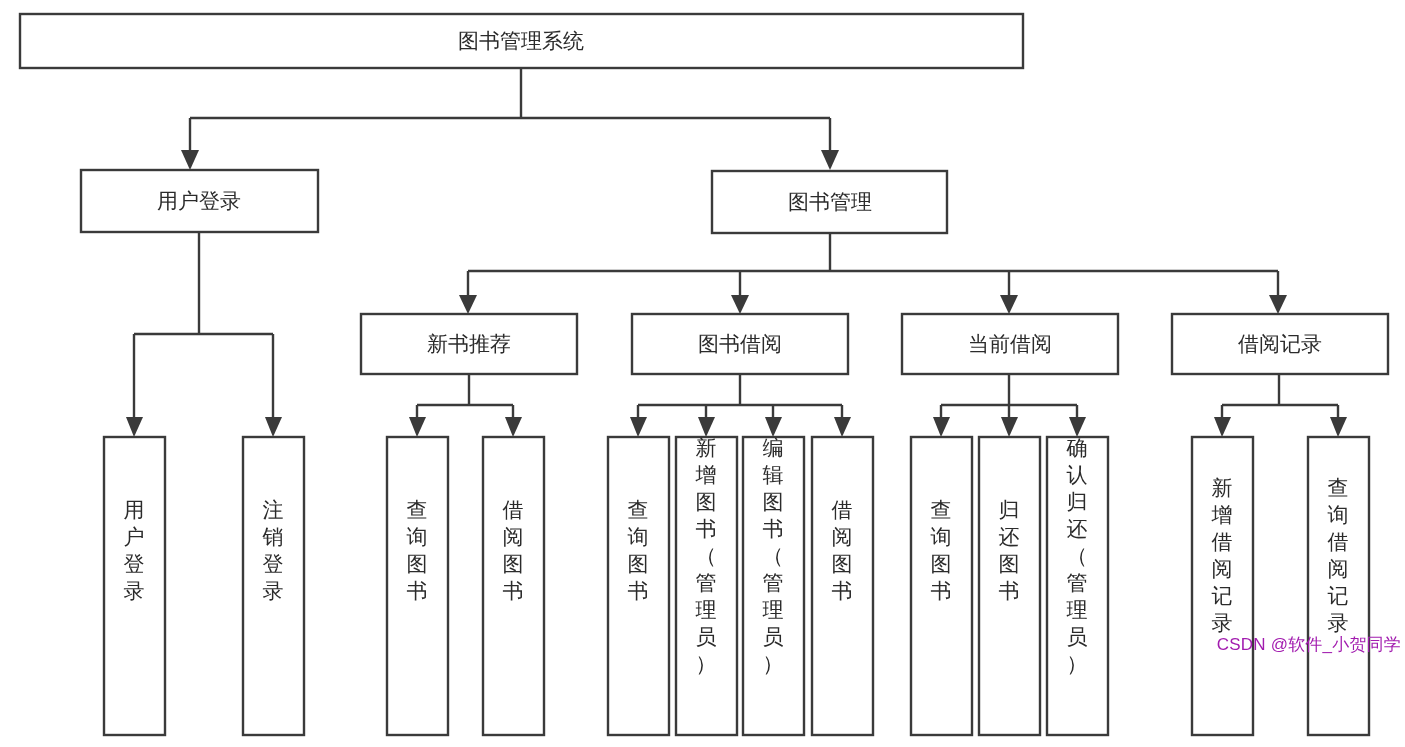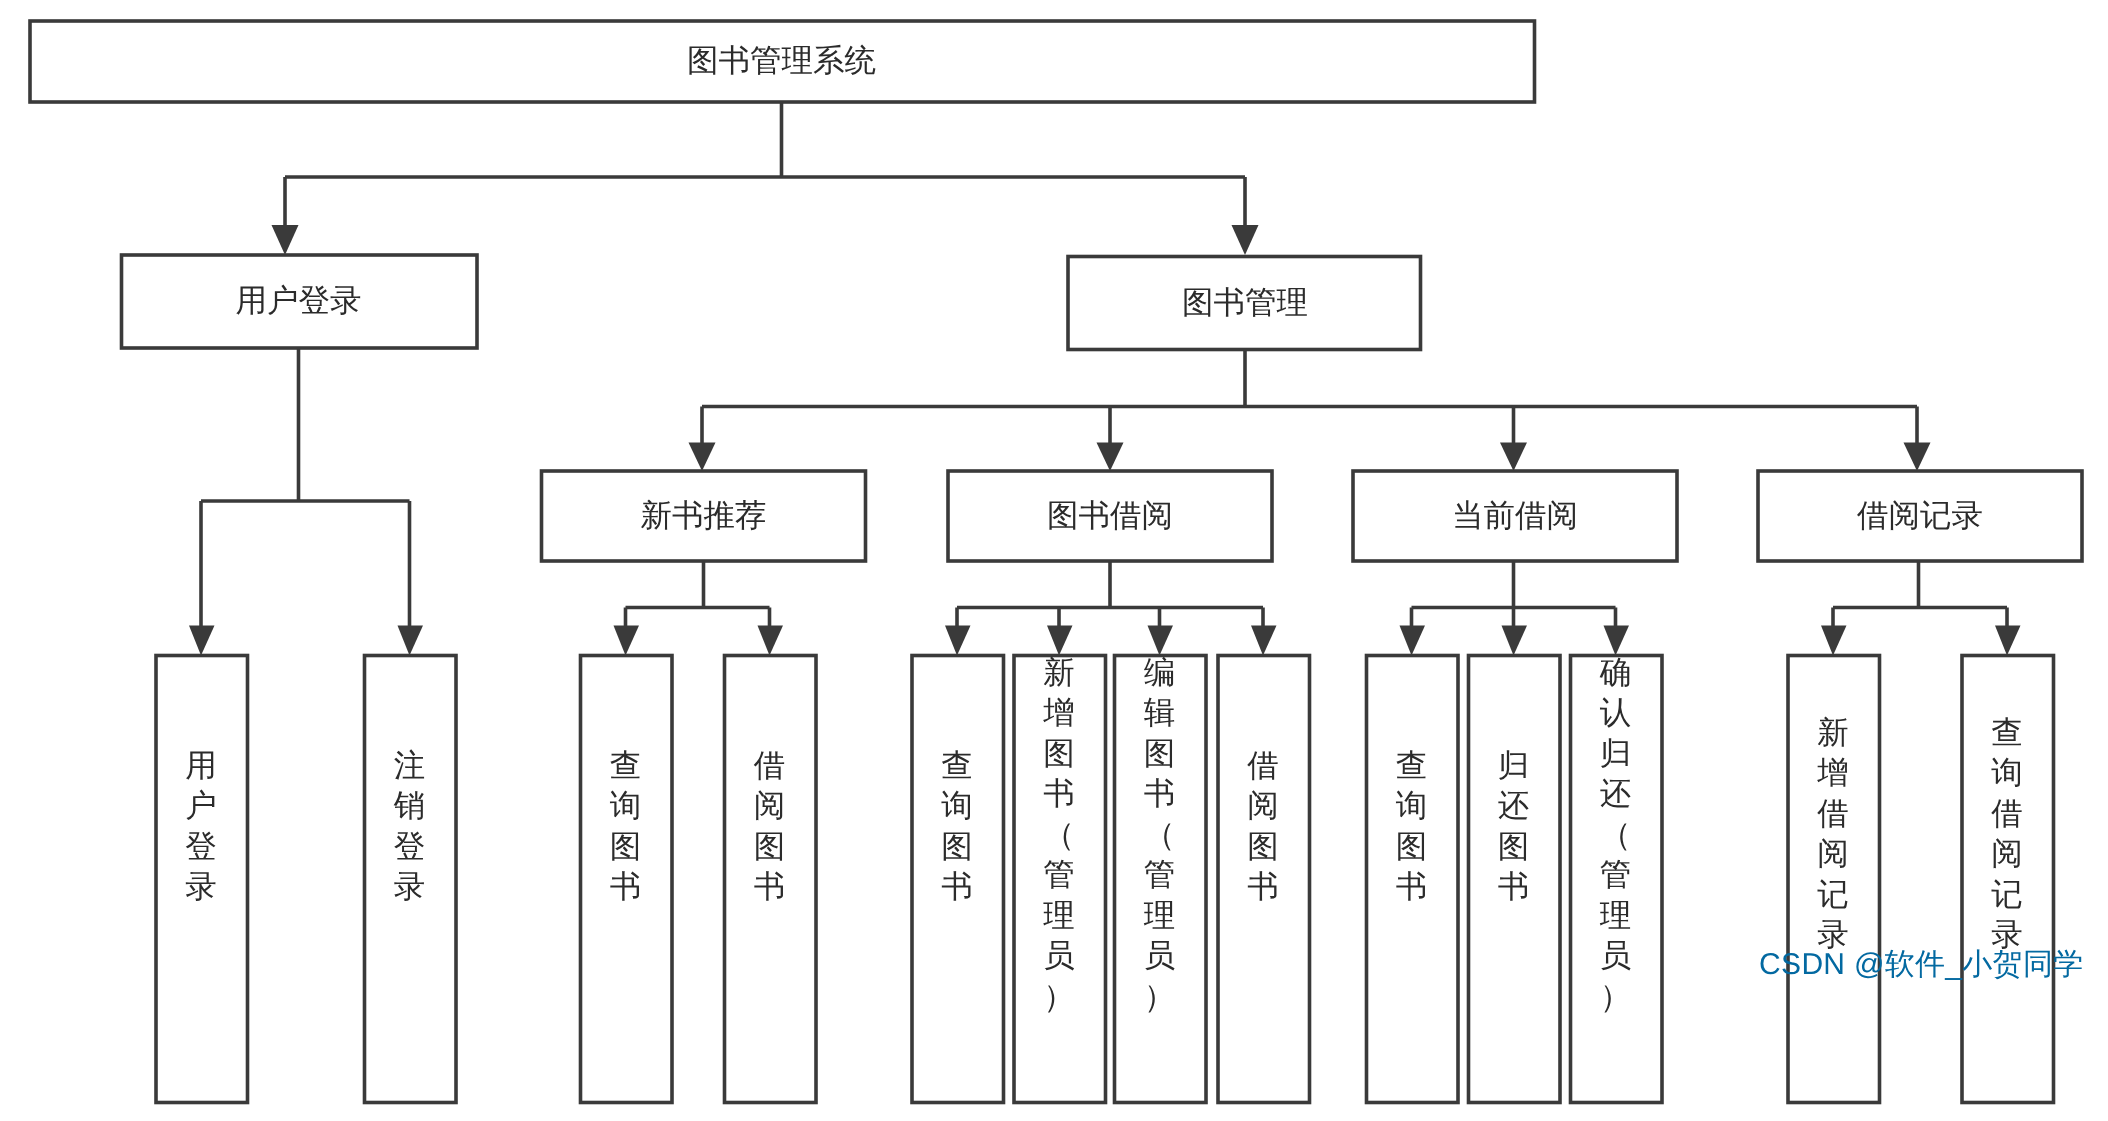--- a/index.html
+++ b/index.html
@@ -50,25 +50,25 @@
     dominant-baseline: middle;
   }
   .node-label-v {
     fill: #2b2b2b;
     font-family: "Liberation Sans", "DejaVu Sans", sans-serif;
     font-size: 21px;
     text-anchor: middle;
   }
   .watermark-text {
     position: absolute;
-    right: 16px;
+    right: 4px;
     bottom: 5px;
     font-family: "Liberation Sans", "DejaVu Sans", sans-serif;
-    font-size: 20px;
-    color: #0369a1;
+    font-size: 17px;
+    color: #a21caf;
     white-space: nowrap;
     letter-spacing: 0.2px;
     user-select: none;
   }
 </style>
 </head>
 <body>
 
 <div id="diagram-root">
 

